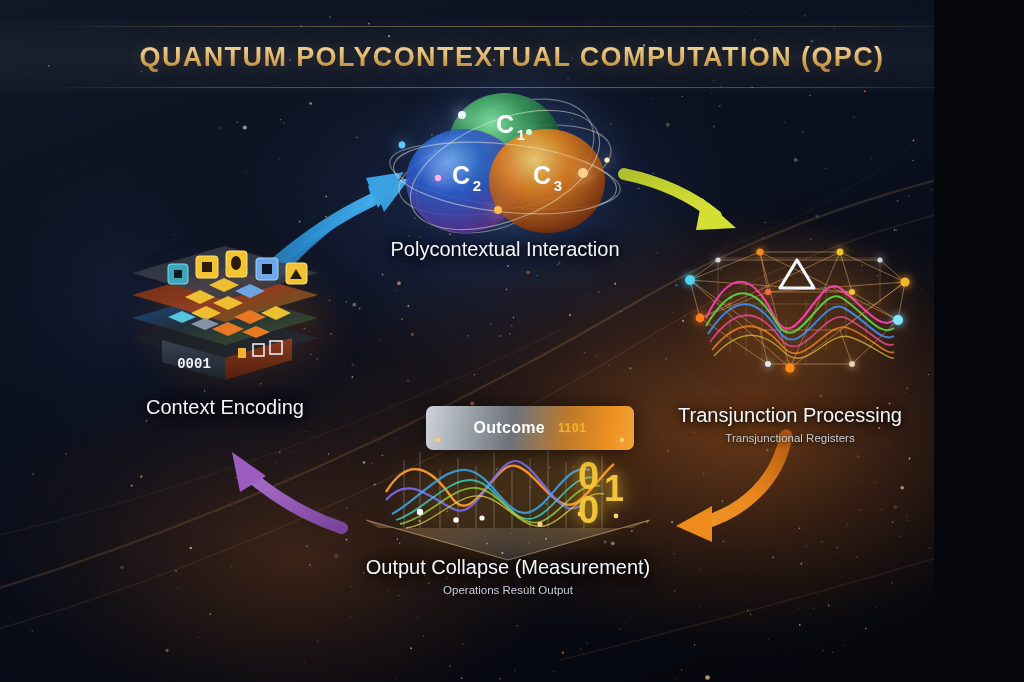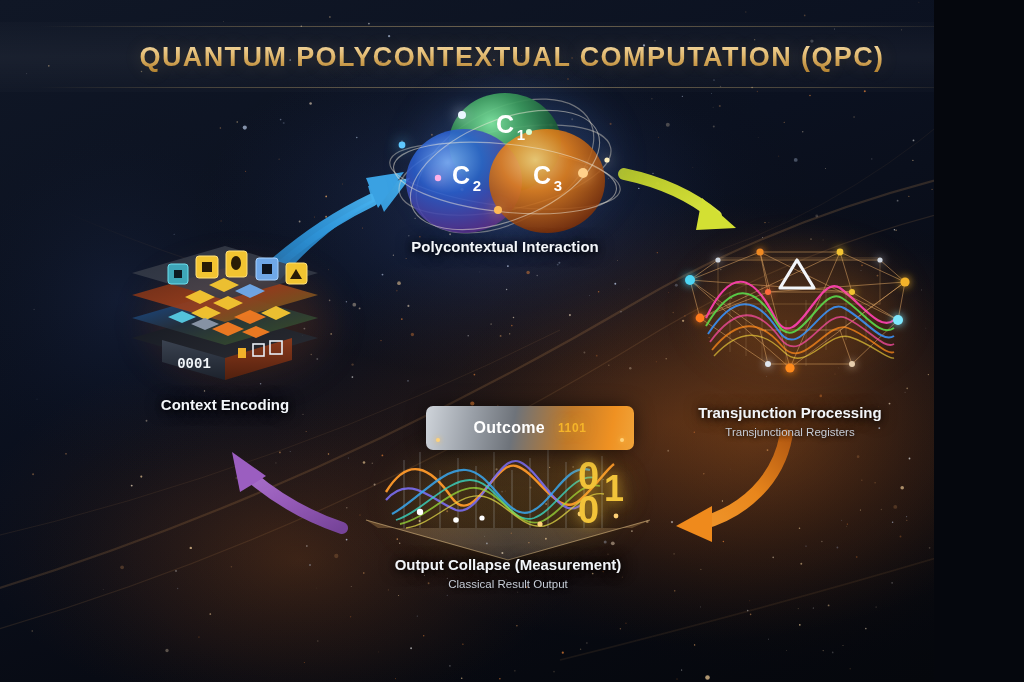--- a/index.html
+++ b/index.html
@@ -40,21 +40,21 @@
     background:linear-gradient(180deg,#f6deae 0%,#e4bd74 42%,#c89a4c 72%,#b0802f 100%);
     -webkit-background-clip:text;background-clip:text;color:transparent;
     -webkit-text-fill-color:transparent;
     text-shadow:0 0 18px rgba(226,180,96,0.18);
     white-space:nowrap;
   }
 
   
   .node{position:absolute;text-align:center;}
   .node .cap{
-    color:#f2f5f9;font-size:15px;font-weight:700;
+    color:#f2f5f9;font-size:20px;font-weight:400;
     text-shadow:0 1px 6px rgba(0,0,0,.95), 0 0 16px rgba(0,0,0,.8);
     white-space:nowrap;
   }
   .node .sub{
     margin-top:5px;color:#c6ccd6;font-size:11.5px;
     text-shadow:0 1px 5px rgba(0,0,0,.95);white-space:nowrap;
   }
 
   .glowblob{position:absolute;border-radius:50%;pointer-events:none;filter:blur(18px);}
 
@@ -837,16 +837,16 @@
     <span class="bolt" style="left:6px;bottom:4px;"></span>
     <span class="bolt" style="right:6px;bottom:4px;"></span>
   </div>
 
   <div class="bitdigit" style="left:578px;top:455px;font-size:38px;">0</div>
   <div class="bitdigit" style="left:578px;top:489px;font-size:38px;">0</div>
   <div class="bitdigit" style="left:604px;top:468px;font-size:36px;">1</div>
 
   <div class="node" style="left:358px;top:556px;width:300px;">
     <div class="cap">Output Collapse (Measurement)</div>
-    <div class="sub">Classical Result Output</div>
+    <div class="sub">Operations Result Output</div>
   </div>
 
 </div>
 
 </body></html>

